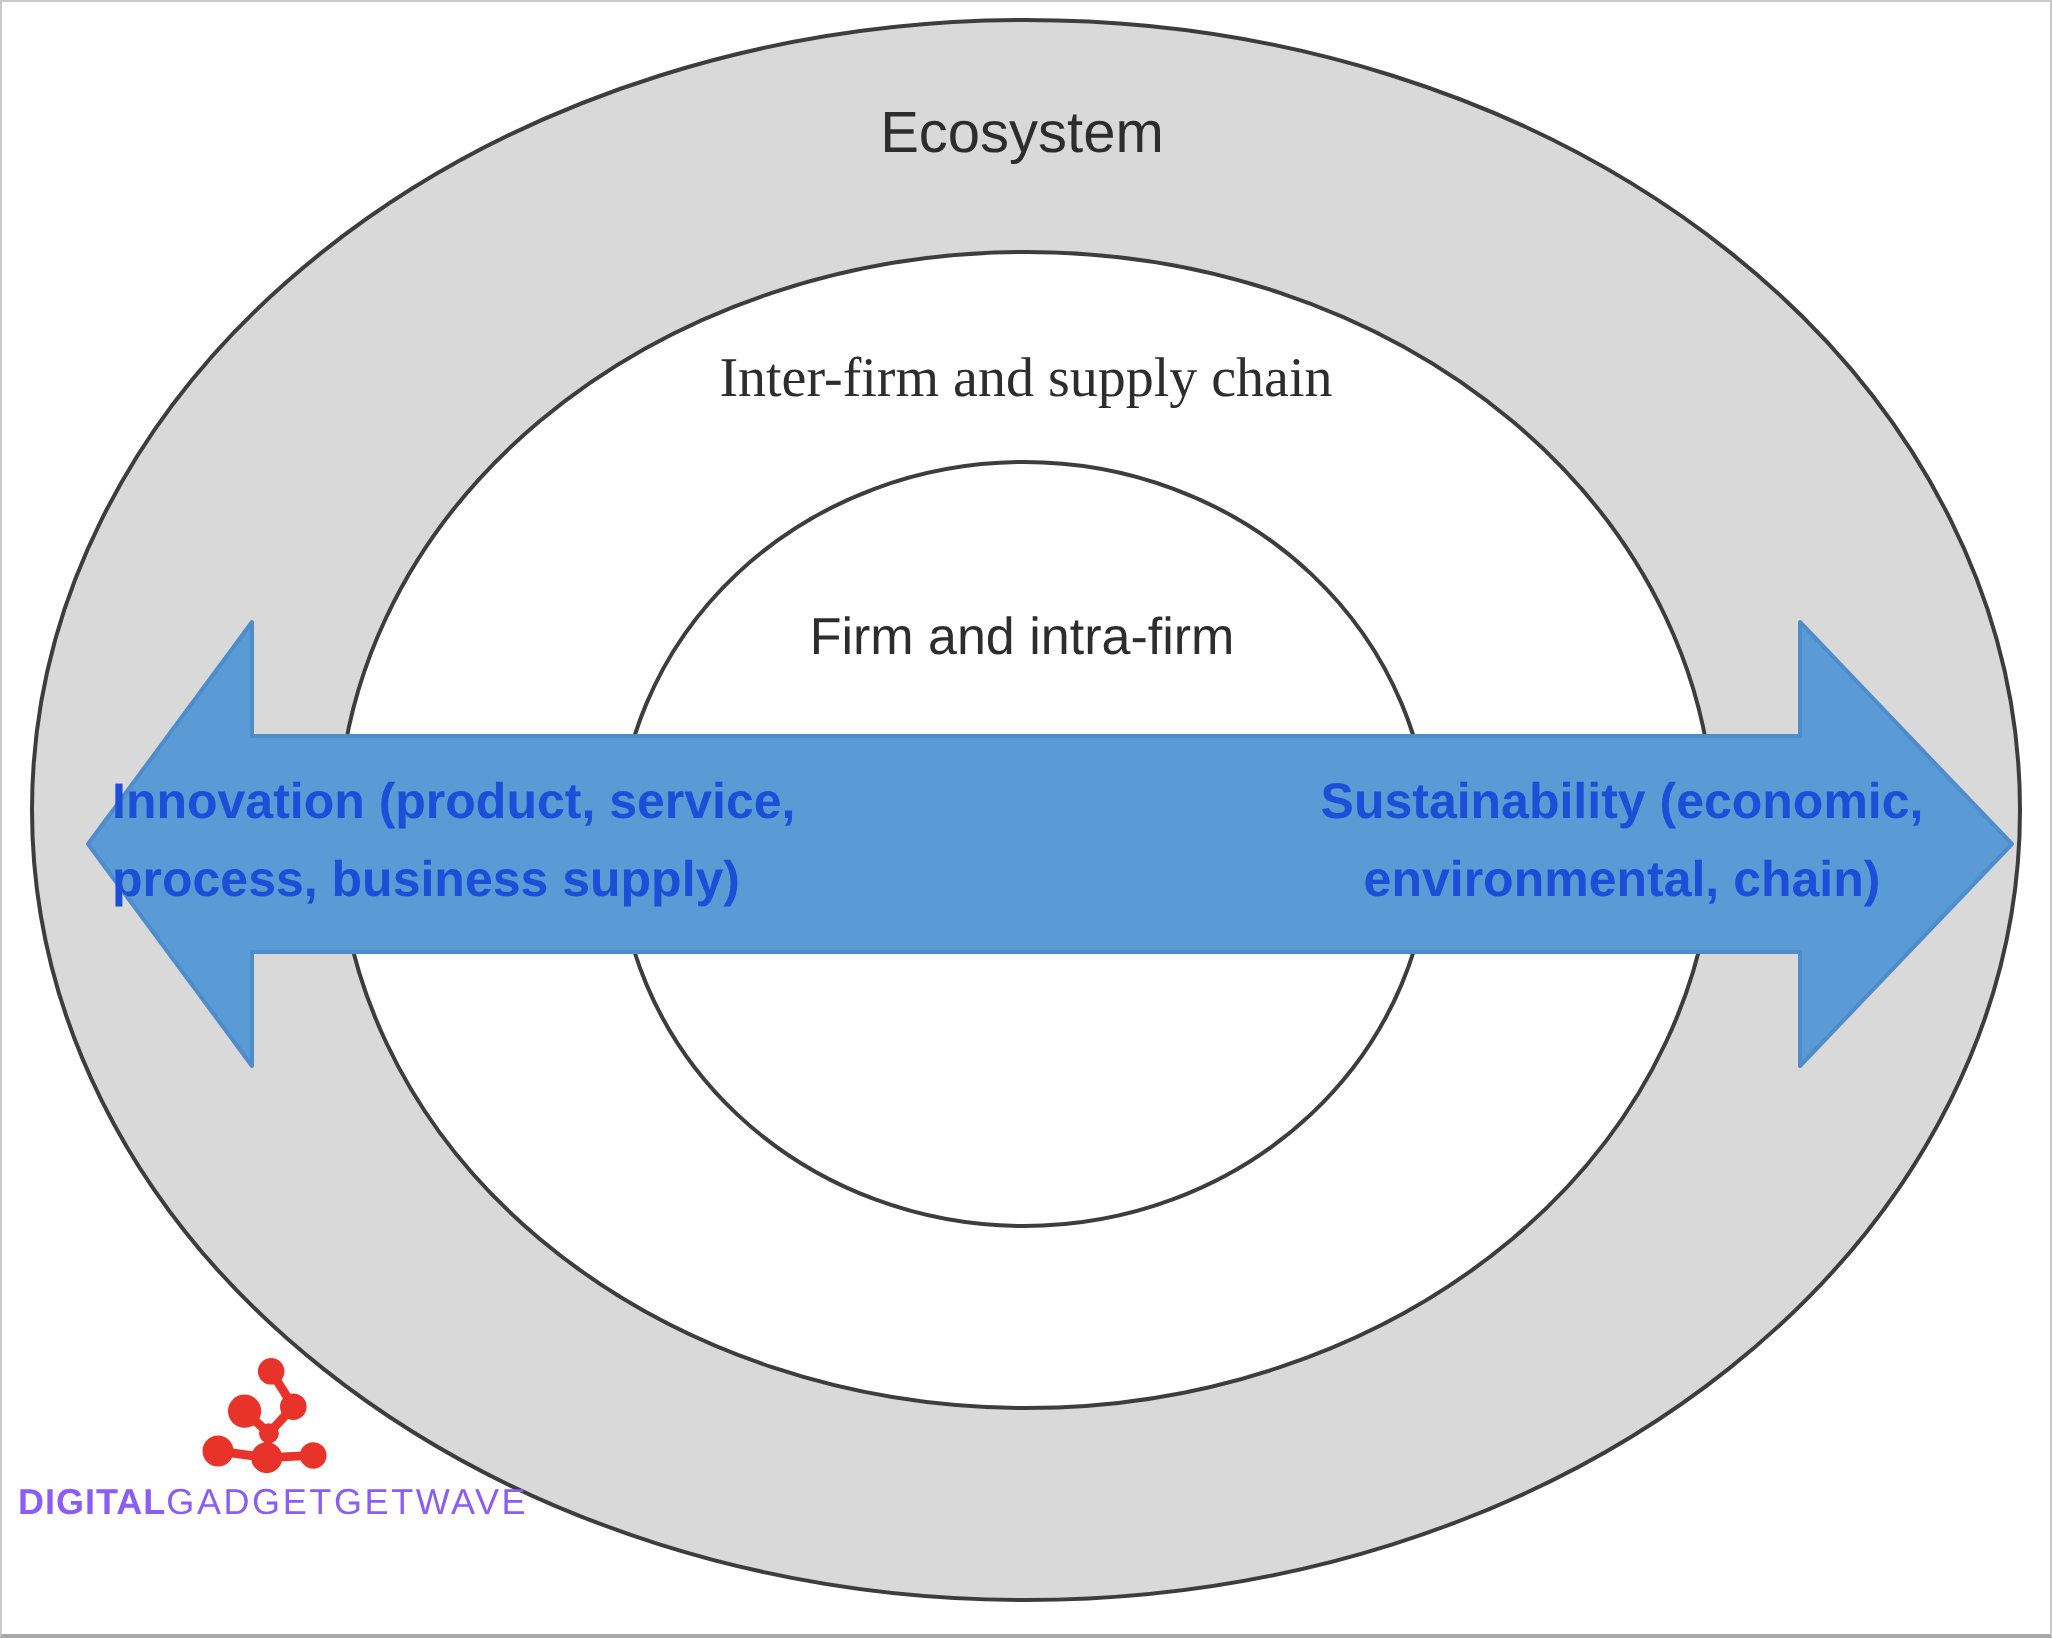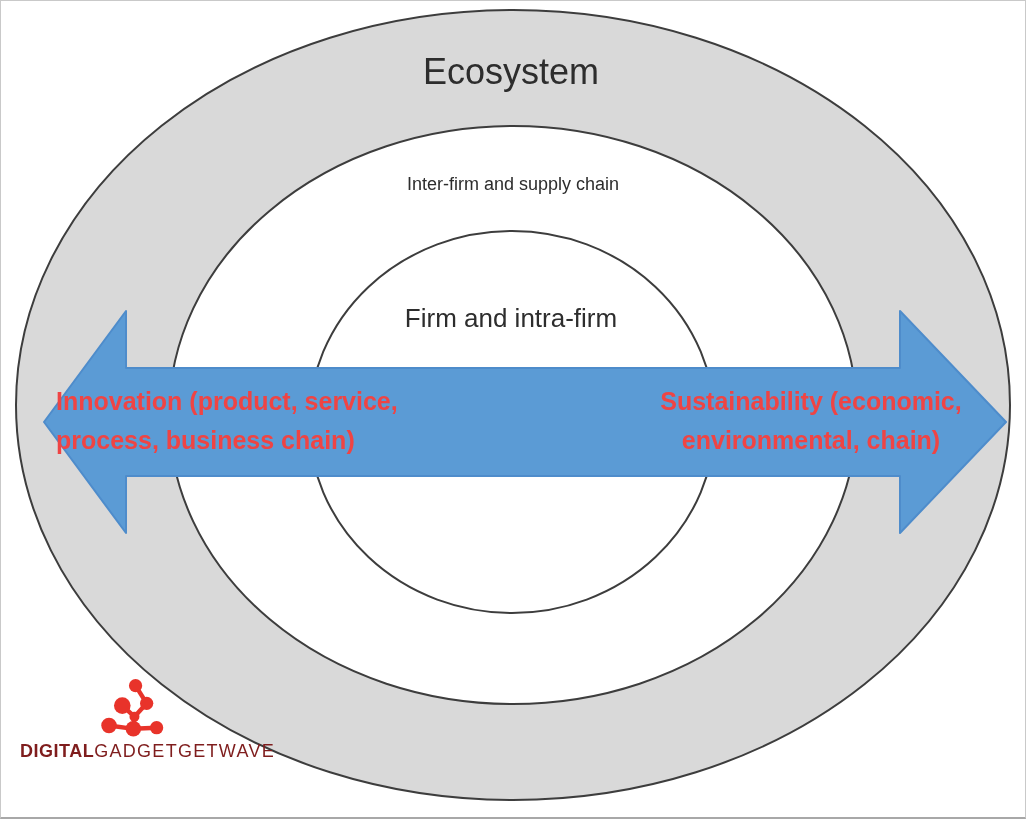--- a/index.html
+++ b/index.html
@@ -22,29 +22,29 @@
     position: absolute;
     left: 0;
     top: 0;
   }
   .label {
     position: absolute;
     color: #2d2d2d;
     text-align: center;
     white-space: nowrap;
   }
-  .ring-label-outer   { font-size: 36px; text-align: center; }
-  .ring-label-middle  { font-size: 18px; }
+  .ring-label-outer   { font-size: 29px; text-align: center; }
+  .ring-label-middle  { font-size: 28px; font-family: Liberation Serif, serif; }
   .ring-label-inner   { font-size: 26px; }
   .arrow-text {
     position: absolute;
     font-size: 25px;
     font-weight: 600;
     line-height: 39px;
-    color: #ef4444;
+    color: #1d4ed8;
     white-space: nowrap;
   }
   .arrow-text.left  { text-align: left; }
   .arrow-text.right { text-align: center; }
   .logo {
     position: absolute;
     left: 8px;
     top: 668px;
     width: 270px;
     height: 100px;
@@ -52,23 +52,22 @@
   .logo-icon-svg {
     position: absolute;
     left: 92px;
     top: 10px;
   }
   .logo-text {
     position: absolute;
     left: 0px;
     top: 72px;
     font-size: 18px;
-    color: #7f1d1d;
+    color: #8b5cf6;
     white-space: nowrap;
-    margin-left: 11px;
   }
   .logo-text .bold { font-weight: 700; letter-spacing: 0.5px; }
   .logo-text .reg  { font-weight: 400; letter-spacing: 1.3px; }
 </style>
 </head>
 <body>
 
 <div class="stage">
 
   <svg class="diagram-svg" width="1026" height="819" viewBox="0 0 1026 819">
@@ -79,21 +78,21 @@
   </svg>
 
   <div class="label ring-label-outer" style="left:310px; top:50px; width:400px;">Ecosystem</div>
 
   <div class="label ring-label-middle" style="left:262px; top:173px; width:500px;">Inter-firm and supply chain</div>
 
   <div class="label ring-label-inner" style="left:310px; top:302px; width:400px;text-align:center;">Firm and intra-firm</div>
 
   <div class="arrow-text left" style="left:55px; top:381px;">
     <div>Innovation (product, service,</div>
-    <div>process, business chain)</div>
+    <div>process, business supply)</div>
   </div>
 
   <div class="arrow-text right" style="left:630px; top:381px; width:360px;">
     <div>Sustainability (economic,</div>
     <div>environmental, chain)</div>
   </div>
 
   <div class="logo">
     <svg class="logo-icon-svg" width="78" height="62" viewBox="8 18 70 56">
       <g stroke="#e8332a" stroke-width="4">

